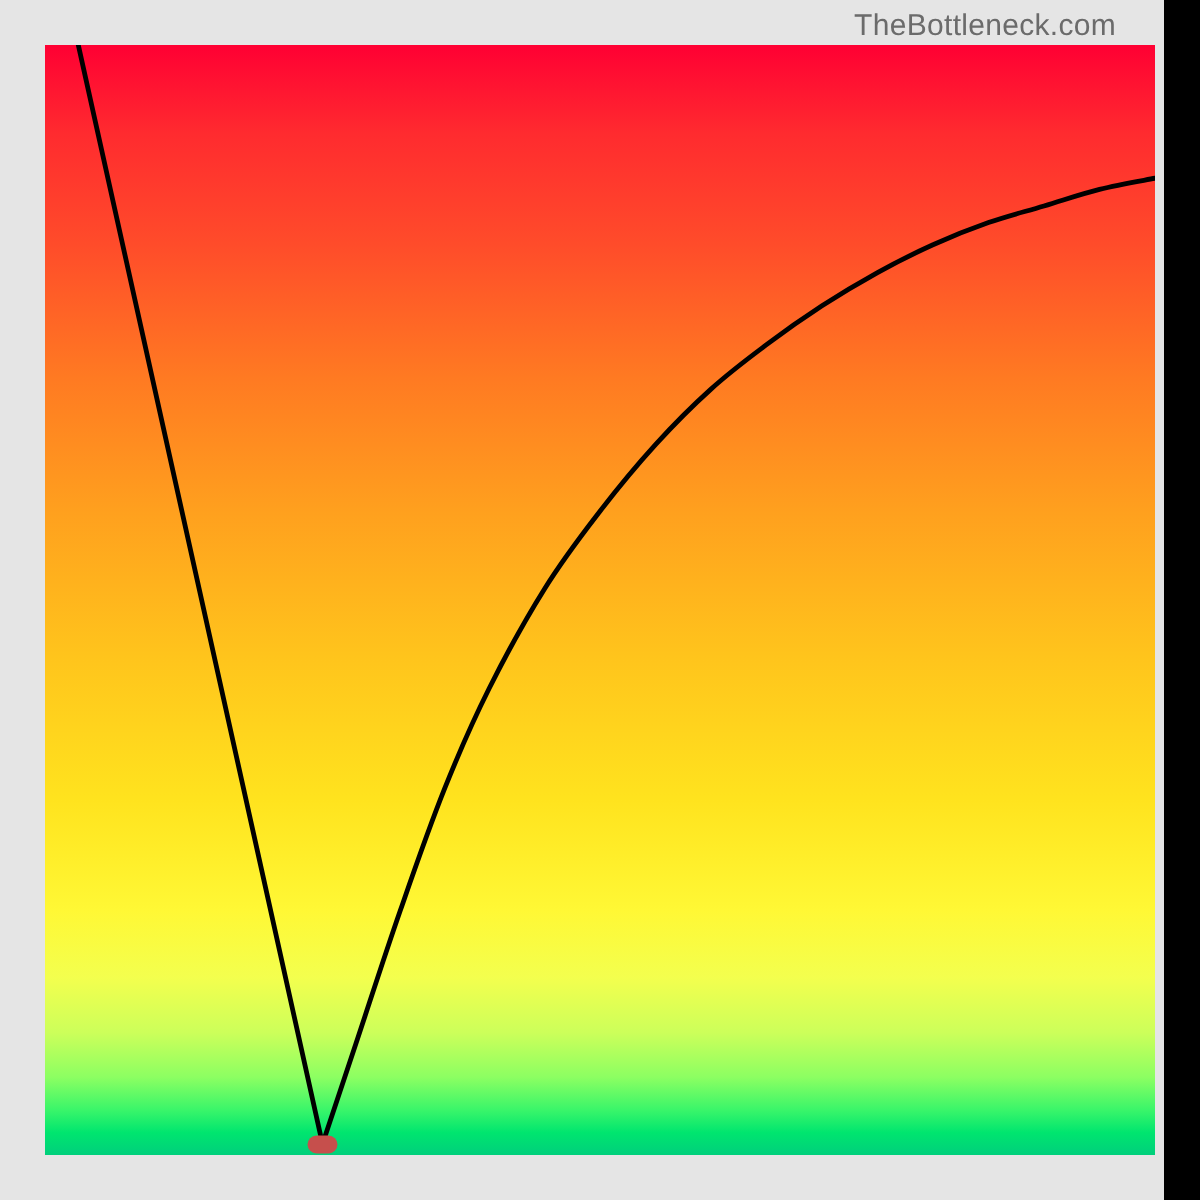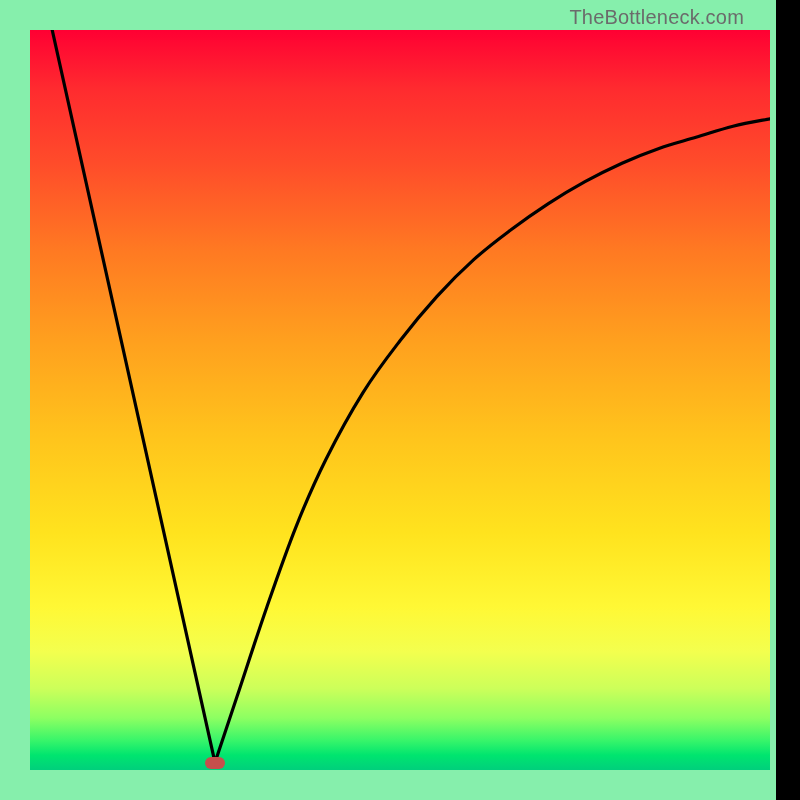--- a/index.html
+++ b/index.html
@@ -8,21 +8,21 @@
     width: 800px;
     height: 800px;
     background: #000;
     overflow: hidden;
     font-family: Arial, Helvetica, sans-serif;
   }
   .frame {
     position: relative;
     width: 776px;
     height: 800px;
-    background: #86efac;
+    background: #e5e5e5;
   }
   .plot-area {
     position: absolute;
     left: 30px;
     top: 30px;
     width: 740px;
     height: 740px;
     
     background: linear-gradient(to bottom,
       #ff0033 0%,

